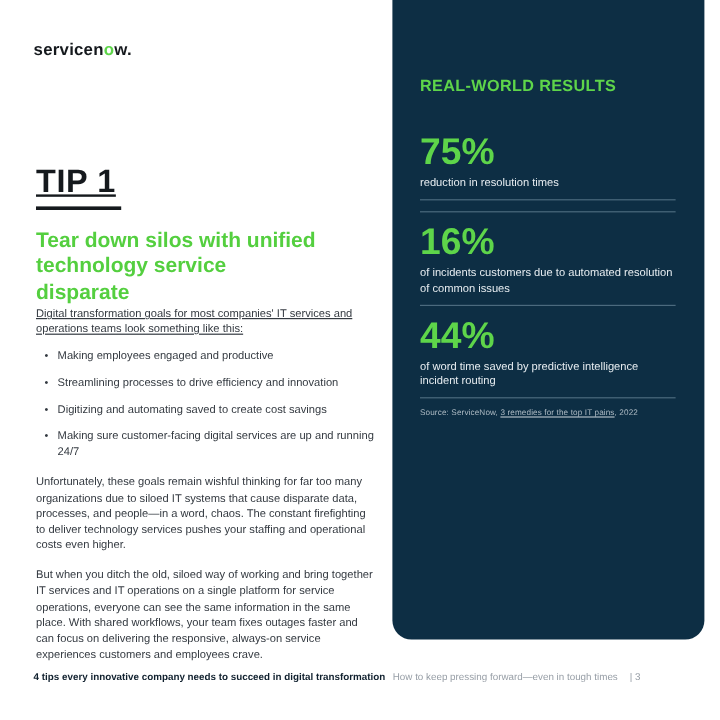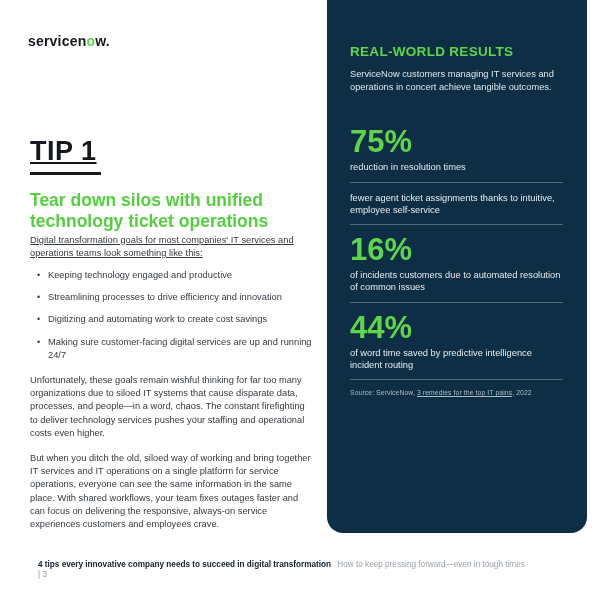--- a/index.html
+++ b/index.html
@@ -40,21 +40,21 @@
   .bullet{display:flex;margin-top:9px;}
   .bullet .dot{
     width:18px;flex:0 0 18px;text-align:left;padding-left:7px;
     font-size:9px;line-height:1.42;color:var(--text-dark);
   }
   .para{margin-top:12px;}
   
   .panel{
     position:absolute;left:327px;top:0;width:260px;height:533px;
     background:var(--panel-bg);border-radius:0 0 16px 16px;
-    padding:44px 24px 0 23px;color:#fff;
+    padding:64px 24px 0 23px;color:#fff;
   }
   .panel-title{
     color:var(--accent-green);font-weight:bold;font-size:13.5px;letter-spacing:.3px;
   }
   .panel-sub{
     margin-top:9px;font-size:9.3px;line-height:1.42;color:#dfe7ec;
   }
   .stats{margin-top:32px;}
   .stat-value{
     font-size:31px;font-weight:800;line-height:1;color:var(--accent-green);
@@ -67,72 +67,70 @@
     margin:8px 0 9px 0;
   }
   .source-line{
     margin-top:4px;font-size:6.8px;color:#aebbc4;letter-spacing:.1px;
   }
   .source-line a{color:#aebbc4;text-decoration:underline;}
   
   .footer{
     position:absolute;left:28px;right:28px;top:560px;
     display:flex;justify-content:flex-start;align-items:baseline;
-    font-size:8.2px;line-height:1.2;flex-direction:column;
+    font-size:8.2px;line-height:1.2;
   }
   .footer-title{font-weight:bold;color:#10202e;}
   .footer-sub{color:var(--footer-gray);margin-left:4px;}
   .footer-page{color:var(--footer-gray);white-space:nowrap;margin-left:10px;}
 </style>
 </head>
 <body>
 
 <div class="logo">
   <span>servicen</span><span class="green-o">o</span><span>w.</span>
 </div>
 
 <div class="left-col">
   <div class="tip-label">TIP 1</div>
-  <div class="main-heading">Tear down silos with unified technology ticket operations</div>
+  <div class="main-heading">Tear down silos with unified technology service disparate</div>
   <div class="body-text intro">Digital transformation goals for most companies' IT services and operations teams look something like this:</div>
   <div class="bullet-list">
     <div class="bullet">
       <span class="dot">•</span>
-      <span class="body-text">Keeping technology engaged and productive</span>
+      <span class="body-text">Making employees engaged and productive</span>
     </div>
     <div class="bullet">
       <span class="dot">•</span>
       <span class="body-text">Streamlining processes to drive efficiency and innovation</span>
     </div>
     <div class="bullet">
       <span class="dot">•</span>
-      <span class="body-text">Digitizing and automating work to create cost savings</span>
+      <span class="body-text">Digitizing and automating saved to create cost savings</span>
     </div>
     <div class="bullet">
       <span class="dot">•</span>
       <span class="body-text">Making sure customer-facing digital services are up and running 24/7</span>
     </div>
   </div>
   <div class="body-text para">Unfortunately, these goals remain wishful thinking for far too many organizations due to siloed IT systems that cause disparate data, processes, and people—in a word, chaos. The constant firefighting to deliver technology services pushes your staffing and operational costs even higher.</div>
   <div class="body-text para">But when you ditch the old, siloed way of working and bring together IT services and IT operations on a single platform for service operations, everyone can see the same information in the same place. With shared workflows, your team fixes outages faster and can focus on delivering the responsive, always-on service experiences customers and employees crave.</div>
 </div>
 
 <div class="panel">
   <div class="panel-title">REAL-WORLD RESULTS</div>
-  <div class="panel-sub">ServiceNow customers managing IT services and operations in concert achieve tangible outcomes.</div>
   <div class="stats">
 
     <div class="stat">
       <div class="stat-value">75%</div>
       <div class="stat-label">reduction in resolution times</div>
     </div>
     <hr class="divider">
 
     <div class="stat">
-      <div class="stat-label">fewer agent ticket assignments thanks to intuitive, employee self-service</div>
     </div>
     <hr class="divider">
 
     <div class="stat">
       <div class="stat-value">16%</div>
       <div class="stat-label">of incidents customers due to automated resolution of common issues</div>
     </div>
     <hr class="divider">
 
     <div class="stat">

